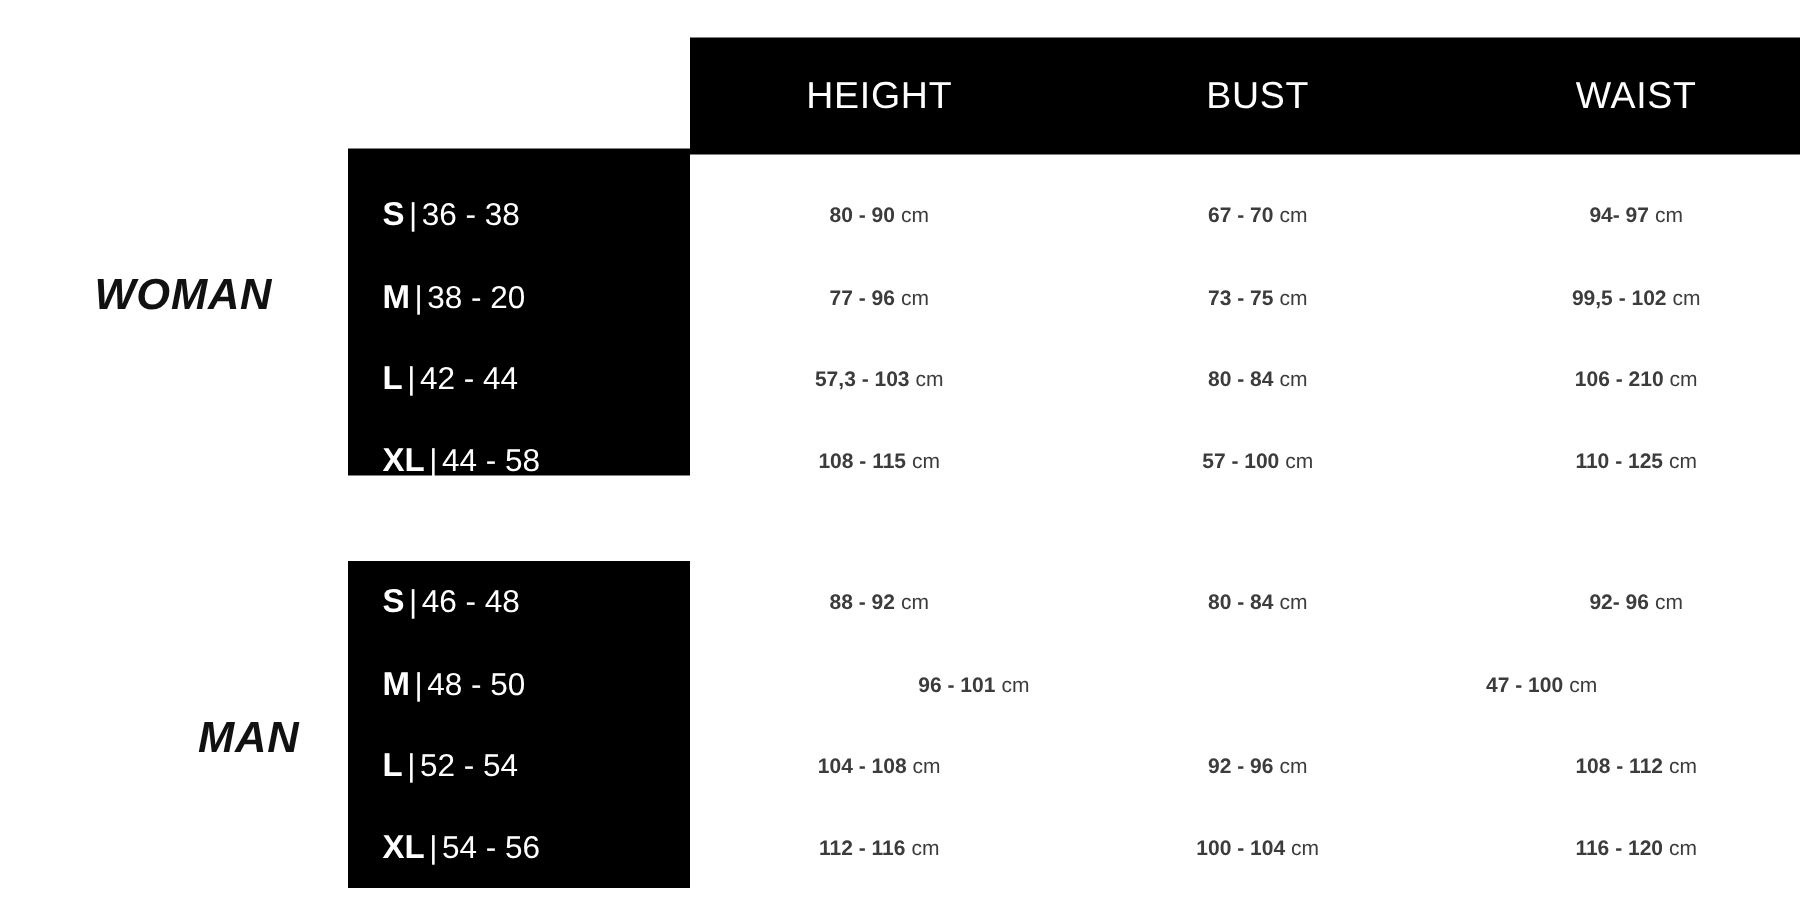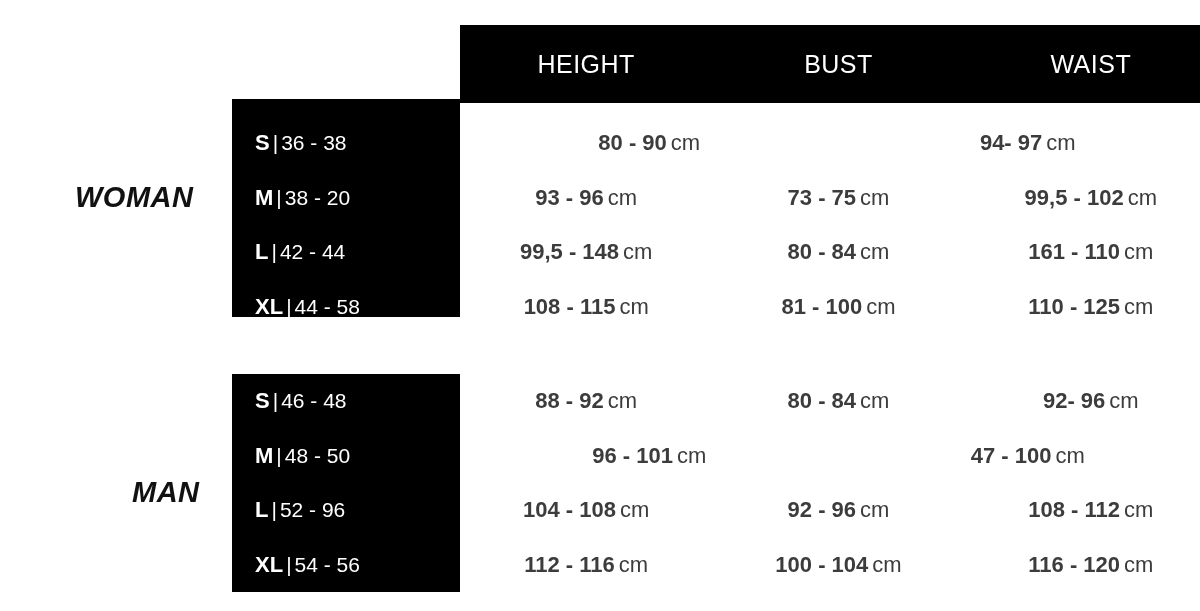--- a/index.html
+++ b/index.html
@@ -61,21 +61,21 @@
 
   
   .group-label {
     position: absolute;
     font-size: 29px;
     font-weight: bold;
     font-style: italic;
     color: #111111;
     letter-spacing: 0.5px;
   }
-  .group-label.woman { left: 28px; top: 181px; }
+  .group-label.woman { left: 16px; top: 181px; }
   .group-label.man   { left: 85px; top: 476px; }
 
   
   .table {
     position: absolute;
     left: 185px;
     width: 985px;
   }
   .table.woman { top: 116px; }
   .table.man   { top: 374px; }
@@ -103,21 +103,21 @@
     padding: 0 3px;
   }
   .cell-size .rng {
     font-weight: normal;
     font-size: 21px;
   }
 
   .cell-meas {
     flex: 1 1 0;
     text-align: center;
-    font-size: 22px;
+    font-size: 14px;
     color: #3c3c3c;
     white-space: nowrap;
   }
   .cell-meas .val {
     font-weight: bold;
   }
   .cell-meas .unit {
     font-weight: normal;
     padding-left: 4px;
   }
@@ -144,63 +144,66 @@
   <div class="table woman">
 
     <div class="row">
       <div class="cell-size">
         <span class="sz">S</span><span class="sep">|</span><span class="rng">36 - 38</span>
       </div>
       <div class="cell-meas">
         <span class="val">80 - 90</span><span class="unit">cm</span>
       </div>
       <div class="cell-meas">
+        <span class="val">67 - 70</span><span class="unit">cm</span>
+      </div>
+      <div class="cell-meas">
         <span class="val">94- 97</span><span class="unit">cm</span>
       </div>
     </div>
 
     <div class="row">
       <div class="cell-size">
         <span class="sz">M</span><span class="sep">|</span><span class="rng">38 - 20</span>
       </div>
       <div class="cell-meas">
-        <span class="val">93 - 96</span><span class="unit">cm</span>
+        <span class="val">77 - 96</span><span class="unit">cm</span>
       </div>
       <div class="cell-meas">
         <span class="val">73 - 75</span><span class="unit">cm</span>
       </div>
       <div class="cell-meas">
         <span class="val">99,5 - 102</span><span class="unit">cm</span>
       </div>
     </div>
 
     <div class="row">
       <div class="cell-size">
         <span class="sz">L</span><span class="sep">|</span><span class="rng">42 - 44</span>
       </div>
       <div class="cell-meas">
-        <span class="val">99,5 - 148</span><span class="unit">cm</span>
+        <span class="val">57,3 - 103</span><span class="unit">cm</span>
       </div>
       <div class="cell-meas">
         <span class="val">80 - 84</span><span class="unit">cm</span>
       </div>
       <div class="cell-meas">
-        <span class="val">161 - 110</span><span class="unit">cm</span>
+        <span class="val">106 - 210</span><span class="unit">cm</span>
       </div>
     </div>
 
     <div class="row">
       <div class="cell-size">
         <span class="sz">XL</span><span class="sep">|</span><span class="rng">44 - 58</span>
       </div>
       <div class="cell-meas">
         <span class="val">108 - 115</span><span class="unit">cm</span>
       </div>
       <div class="cell-meas">
-        <span class="val">81 - 100</span><span class="unit">cm</span>
+        <span class="val">57 - 100</span><span class="unit">cm</span>
       </div>
       <div class="cell-meas">
         <span class="val">110 - 125</span><span class="unit">cm</span>
       </div>
     </div>
 
   </div>
 
   <div class="table man">
 
@@ -226,21 +229,21 @@
       <div class="cell-meas">
         <span class="val">96 - 101</span><span class="unit">cm</span>
       </div>
       <div class="cell-meas">
         <span class="val">47 - 100</span><span class="unit">cm</span>
       </div>
     </div>
 
     <div class="row">
       <div class="cell-size">
-        <span class="sz">L</span><span class="sep">|</span><span class="rng">52 - 96</span>
+        <span class="sz">L</span><span class="sep">|</span><span class="rng">52 - 54</span>
       </div>
       <div class="cell-meas">
         <span class="val">104 - 108</span><span class="unit">cm</span>
       </div>
       <div class="cell-meas">
         <span class="val">92 - 96</span><span class="unit">cm</span>
       </div>
       <div class="cell-meas">
         <span class="val">108 - 112</span><span class="unit">cm</span>
       </div>

